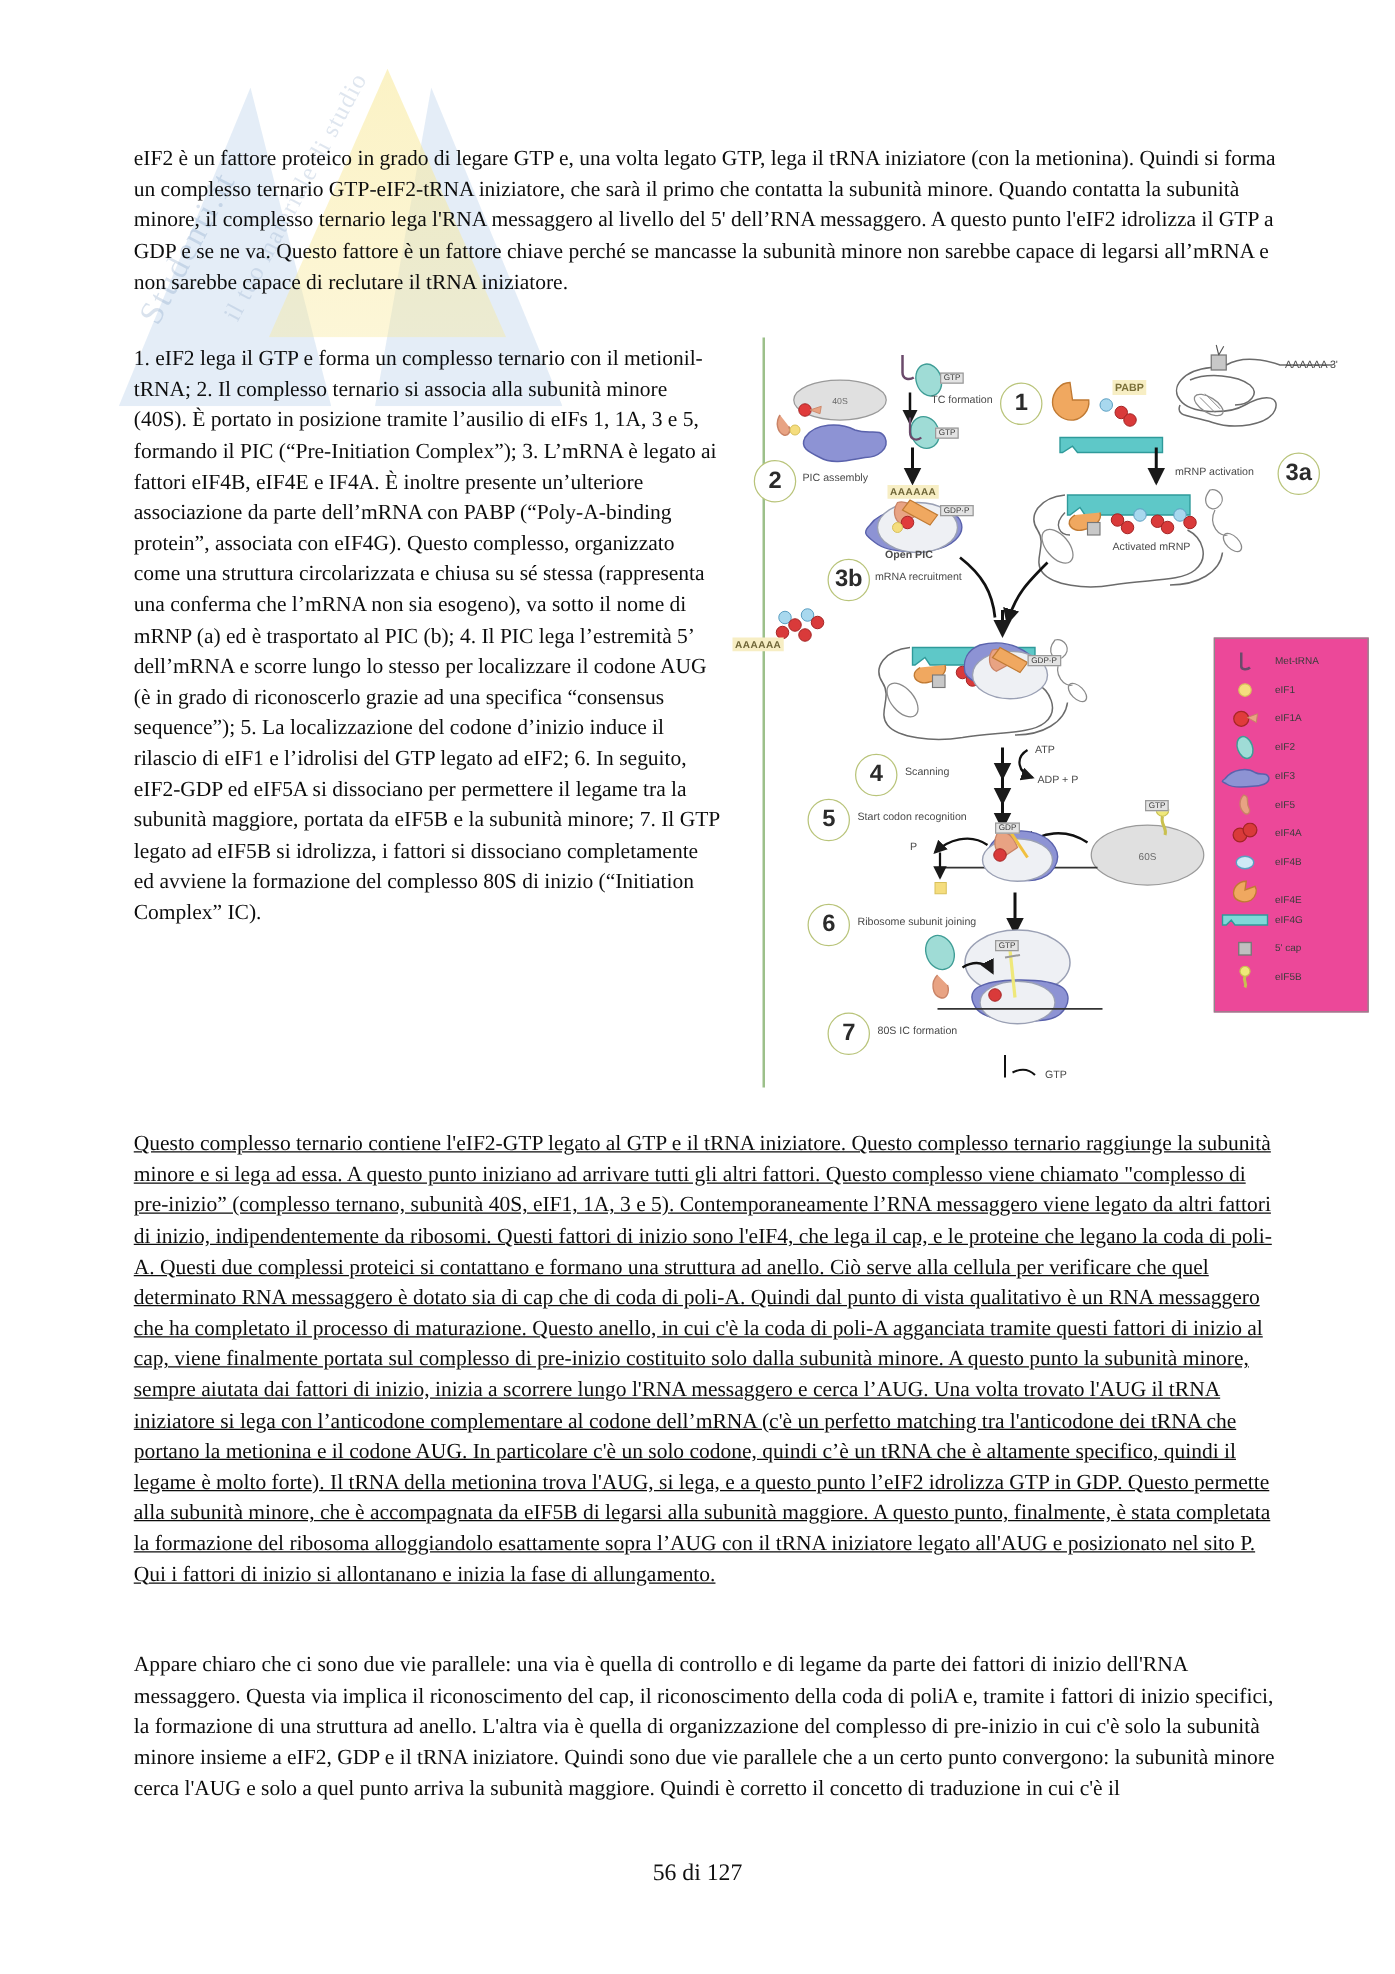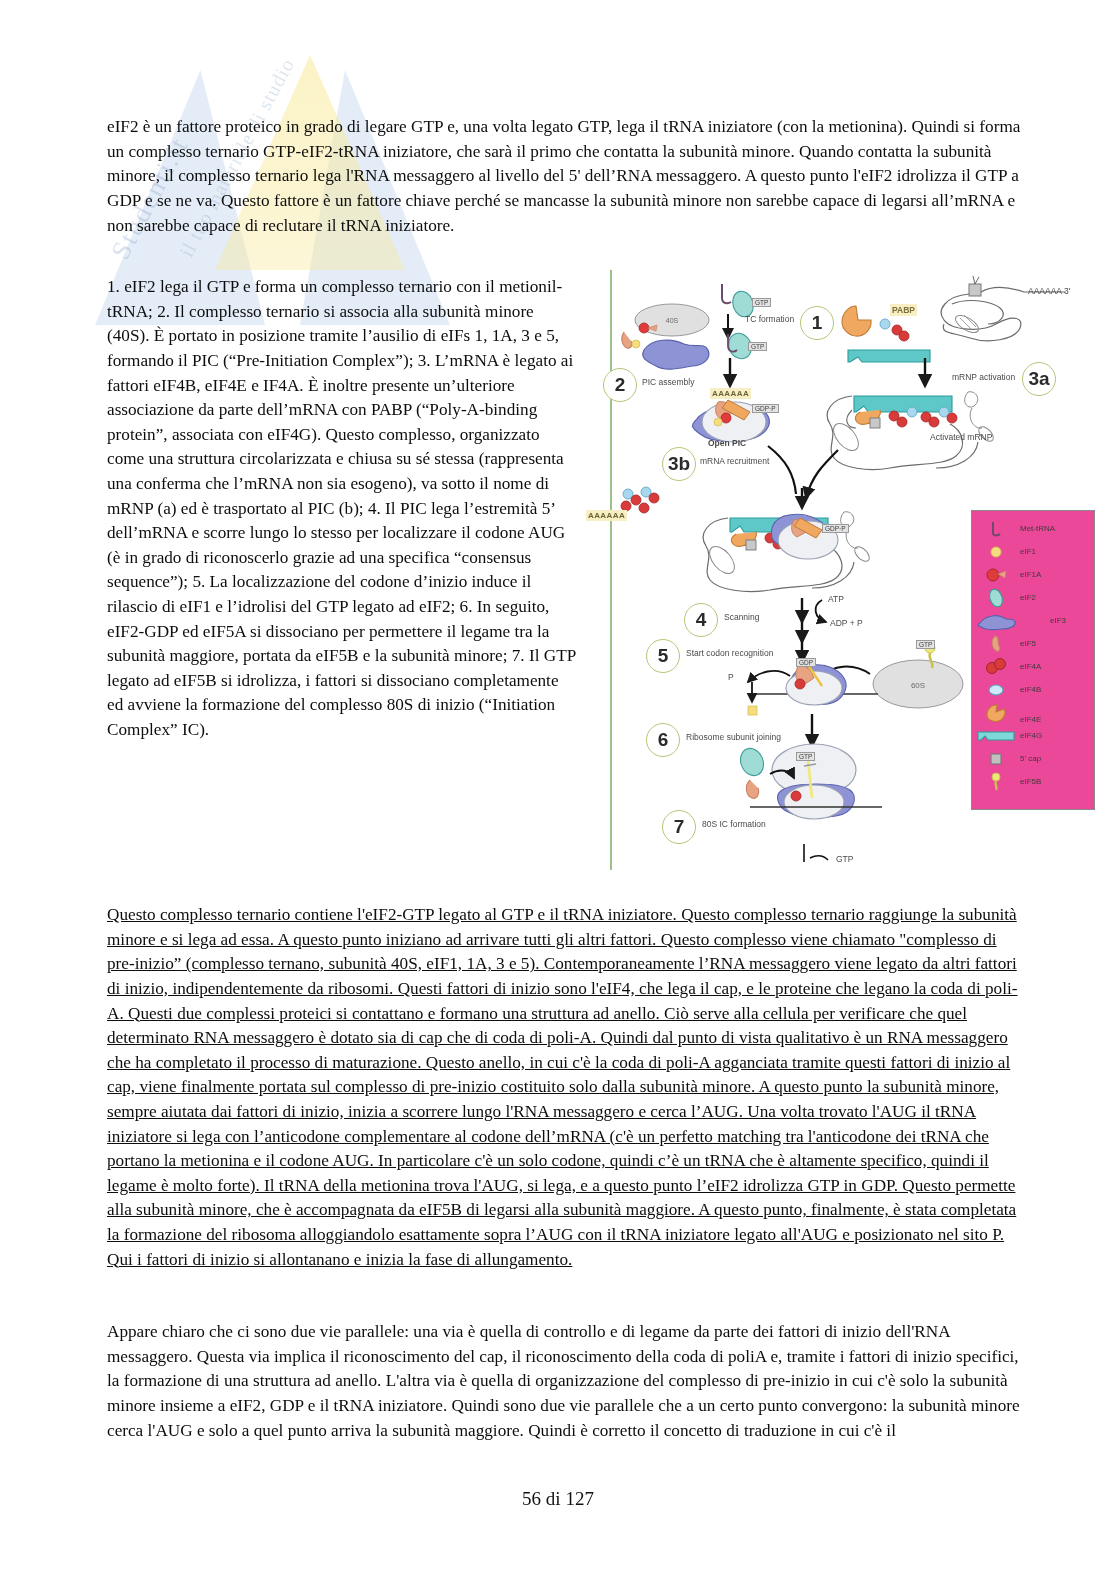--- a/index.html
+++ b/index.html
@@ -330,22 +330,22 @@
     <div class="step-circle sc-lg" style="left:3px; top:106px;">2</div>
     <div class="step-circle sc-lg" style="left:422px; top:100px;">3a</div>
     <div class="step-circle sc-lg" style="left:62px; top:185px;">3b</div>
     <div class="step-circle sc-lg" style="left:84px; top:341px;">4</div>
     <div class="step-circle sc-lg" style="left:46px; top:377px;">5</div>
     <div class="step-circle sc-lg" style="left:46px; top:461px;">6</div>
     <div class="step-circle sc-lg" style="left:62px; top:548px;">7</div>
 
     <div class="fig-label" style="left:145px; top:52px;">TC formation</div>
     <div class="fig-label" style="left:42px; top:115px;">PIC assembly</div>
-    <div class="fig-label" style="left:352px; top:110px;">mRNP activation</div>
-    <div class="fig-label" style="left:290px; top:170px;margin-left:40px;">Activated mRNP</div>
+    <div class="fig-label" style="left:340px; top:110px;">mRNP activation</div>
+    <div class="fig-label" style="left:290px; top:170px;">Activated mRNP</div>
     <div class="fig-label" style="left:108px; top:176px;font-weight:bold;">Open PIC</div>
     <div class="fig-label" style="left:100px; top:194px;">mRNA recruitment</div>
     <div class="fig-label" style="left:124px; top:350px;">Scanning</div>
     <div class="fig-label" style="left:86px; top:386px;">Start codon recognition</div>
     <div class="fig-label" style="left:86px; top:470px;">Ribosome subunit joining</div>
     <div class="fig-label" style="left:102px; top:557px;">80S IC formation</div>
 
     <div class="fig-label" style="left:228px; top:332px;">ATP</div>
     <div class="fig-label" style="left:230px; top:356px;">ADP + P</div>
     <div class="fig-label" style="left:128px; top:410px;">P</div>
@@ -395,21 +395,21 @@
 
       <div class="legend-row" style="top:75px;">
         <span class="legend-ico">
           <svg width="18" height="20" viewBox="0 0 18 20">
             <ellipse cx="9" cy="10" rx="6" ry="9" fill="#9fdcd6" stroke="#3f9d96" stroke-width="1.2" transform="rotate(-20 9 10)"></ellipse>
           </svg>
         </span>
         <span class="legend-txt">eIF2</span>
       </div>
 
-      <div class="legend-row" style="top:98px;gap:30px;">
+      <div class="legend-row" style="top:98px;">
         <span class="legend-ico">
           <svg width="40" height="20" viewBox="0 0 40 20">
             <path d="M4,12 C10,4 22,3 28,7 C33,10 37,6 39,11 C40,16 32,18 26,18
                      C18,19 9,19 5,16 C1,14 1,14 4,12 Z" fill="#8d93d4" stroke="#5a62ac" stroke-width="1.2"></path>
           </svg>
         </span>
         <span class="legend-txt">eIF3</span>
       </div>
 
       <div class="legend-row" style="top:121px;">

